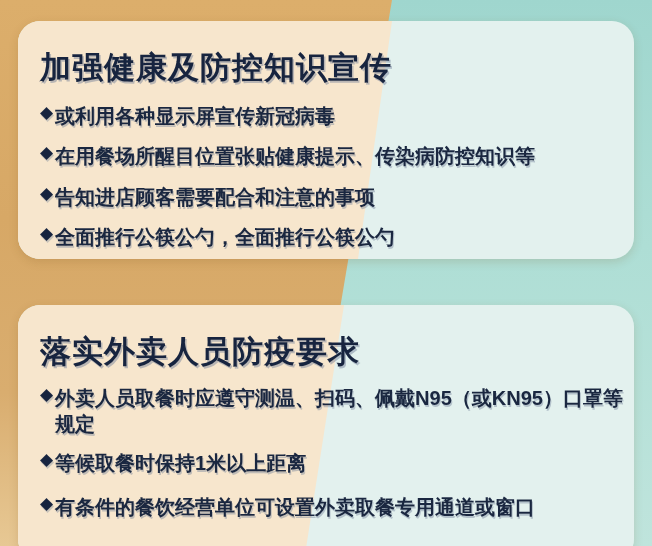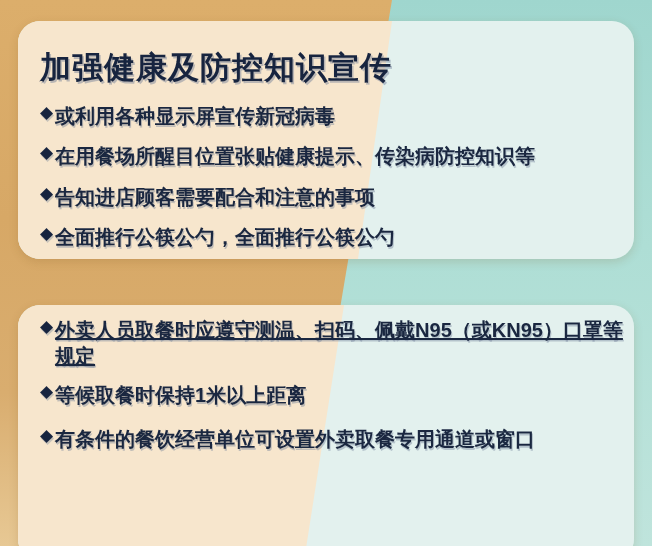--- a/index.html
+++ b/index.html
@@ -104,21 +104,20 @@
     color: #17243f;
     text-shadow: 1px 1.5px 0 rgba(110, 125, 150, 0.35);
   }
   .bullet-text {
     flex: 1 1 auto;
     line-height: 1.32;
     text-indent: 0;
   }
   .bullet-text.wrapped {
     padding-left: 0;
-    text-decoration: underline;
   }
 
   #card-health .bullet-item { margin-bottom: 14px; }
   #card-delivery .bullet-list { padding-top: 12px; }
   #card-delivery .bullet-item { margin-bottom: 18px; }
   #card-delivery .bullet-item:first-child { margin-bottom: 12px; }
 </style>
 </head>
 <body>
 
@@ -150,20 +149,21 @@
           <span class="bullet-text">全面推行公筷公勺，全面推行公筷公勺</span>
         </li>
       </ul>
     </div>
   </section>
 
   <section class="card" id="card-delivery">
     <div class="card-bg-mint"></div>
     <div class="card-bg-cream"></div>
     <div class="card-content">
+      <h2 class="card-title">落实外卖人员防疫要求</h2>
       <ul class="bullet-list">
         <li class="bullet-item">
           <span class="bullet-mark">◆</span>
           <span class="bullet-text wrapped">外卖人员取餐时应遵守测温、扫码、佩戴N95（或KN95）口罩等规定</span>
         </li>
         <li class="bullet-item">
           <span class="bullet-mark">◆</span>
           <span class="bullet-text">等候取餐时保持1米以上距离</span>
         </li>
         <li class="bullet-item">

